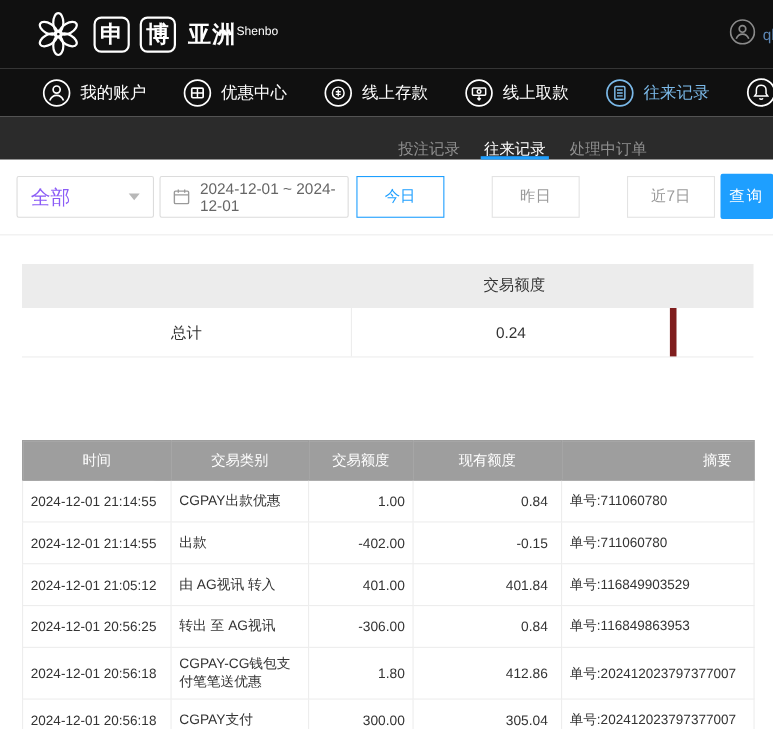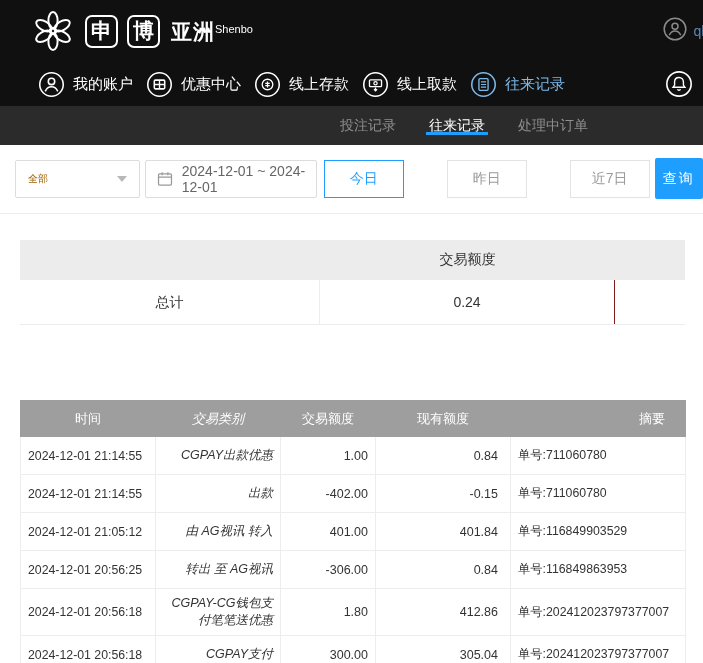--- a/index.html
+++ b/index.html
@@ -13,69 +13,69 @@
   .flower svg { display:block; }
   .seal { width:33px; height:33px; border:2px solid #fff; border-radius:7px; display:flex; align-items:center; justify-content:center;
           font-size:21px; font-weight:bold; color:#fff; }
   .brand-text { display:flex; line-height:1; margin-left:2px; }
   .brand-cn { font-size:21px; font-weight:bold; letter-spacing:1px; }
   .brand-en { font-size:11px; margin-top:3px; }
   .account { display:flex; align-items:center; gap:6px; margin-right:-6px; cursor:pointer; }
   .uname { font-size:14px; color:#5d87b5; }
 
   
-  .mainnav { height:44px; background:#101010; display:flex; align-items:center; padding:0 10px 0 38px; gap:13px; }
+  .mainnav { height:44px; background:#101010; display:flex; align-items:center; padding:0 10px 0 38px; gap:33px; }
   .nav-item { display:flex; align-items:center; gap:8px; color:#fff; font-size:15px; cursor:pointer; white-space:nowrap; }
   .nav-item.active { color:#7bb9e8; }
   .nav-ico svg { display:block; }
   .nav-bell { margin-left:auto; color:#fff; cursor:pointer; }
   .nav-bell svg { display:block; }
 
   
-  .subnav { height:39px; background:#2b2b2b; display:flex; justify-content:flex-end; align-items:center; padding-right:112px; gap:27px; }
+  .subnav { height:39px; background:#2b2b2b; display:flex; justify-content:flex-end; align-items:flex-end; padding-right:112px; gap:16px; }
   .tab { display:flex; align-items:center; color:#8f8f8f; font-size:14px; cursor:pointer; position:relative; padding:0 3px; }
   .tab.active { color:#fff; }
   .tab.active::after { content:""; position:absolute; left:0; right:0; bottom:0; height:3px; background:#1e9fff; }
 
   
   .filters { display:flex; align-items:center; padding:13px 0 14px 15px; border-bottom:1px solid #ededed; }
   .select { width:161px; height:38px; border:1px solid #dcdcdc; border-radius:2px; display:flex; align-items:center;
-            justify-content:space-between; padding:0 12px; color:#a16207; font-size:10px; margin-right:5px; background:#fff; cursor:pointer; }
+            justify-content:space-between; padding:0 12px; color:#8b5cf6; font-size:18px; margin-right:5px; background:#fff; cursor:pointer; }
   .caret { width:0; height:0; border-left:5px solid transparent; border-right:5px solid transparent; border-top:6px solid #b8b8b8; }
   .daterange { width:227px; height:38px; border:1px solid #dcdcdc; border-radius:2px; display:flex; align-items:center; gap:8px;
                padding:0 10px; color:#666; font-size:14px; margin-right:8px; cursor:pointer; background:#fff; }
   .daterange svg { display:block; }
   .quick-group { display:flex;gap:44px; }
   .quick { width:80px; height:38px; background:#fff; border:1px solid #e3e3e3; color:#9a9a9a; font-size:14px; cursor:pointer;
            margin-left:-1px; font-family:inherit; }
   .quick.active { border:1px solid #1e9fff; color:#1e9fff; position:relative; z-index:1; }
   .search-btn { width:66px; height:41px; background:#1e9fff; border:none; color:#fff; font-size:14px; margin-left:5px;
                 cursor:pointer; border-radius:2px; font-family:inherit; letter-spacing:2px; }
 
   
   .summary { margin:26px 18px 0 20px; font-size:14px; color:#333; }
   .summary-head { display:flex; background:#ececec; height:40px; align-items:center; }
   .summary-row { display:flex; height:45px; align-items:center; border-bottom:1px solid #ededed; }
   .sc1 { width:300px; text-align:center; }
   .sc2 { width:295px; text-align:center; }
   .sc3 { flex:1; }
   .summary-row .sc1 { border-right:1px solid #ededed; height:100%; line-height:45px; }
-  .summary-row .sc2 { border-right:1px solid #7f1d1d; height:100%; line-height:45px; }
+  .summary-row .sc2 { border-right:6px solid #7f1d1d; height:100%; line-height:45px; }
 
   
   .records-table { width:665px; margin:75px 18px 0 20px; border-collapse:collapse; font-size:12.5px; color:#333; table-layout:fixed; }
   .records-table th { background:#9e9e9e; color:#fff; font-weight:normal; height:36px; font-size:13px; border:1px solid #9e9e9e; }
   .records-table td { border:1px solid #ededed; height:38px; padding:6px 7px; background:#fff; word-break:break-word; }
   .col-time { width:135px; }
-  .col-type { width:125px;font-style:italic; }
+  .col-type { width:125px; }
   .col-amount { width:95px; }
   .col-balance { width:135px; }
   .col-summary { width:175px; }
   td.col-time { text-align:left; white-space:nowrap; font-size:12.3px;border-radius:17px; }
-  td.col-type { text-align:right;margin-top:12px; }
+  td.col-type { text-align:left;margin-top:12px; }
   td.col-amount { text-align:right; }
   td.col-balance { text-align:right; padding-right:12px; }
   td.col-summary { text-align:left; white-space:nowrap; font-size:12.3px; }
   th.col-summary { text-align:right; padding-right:20px; }
 </style>
 </head>
 <body>
 
 <div class="page">
 

